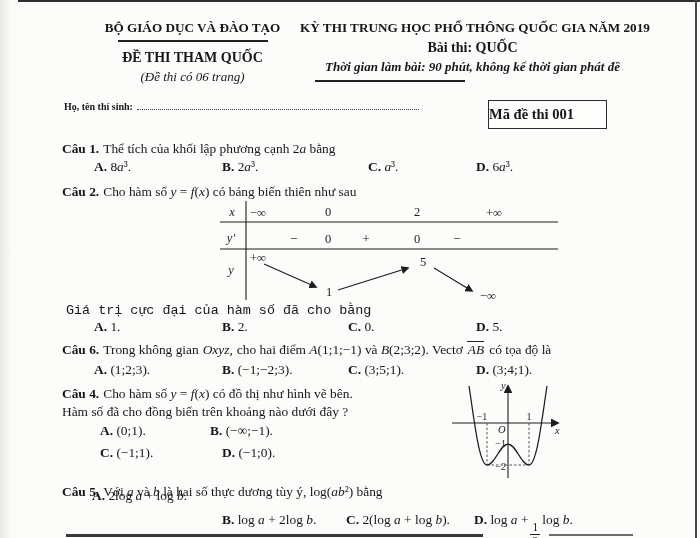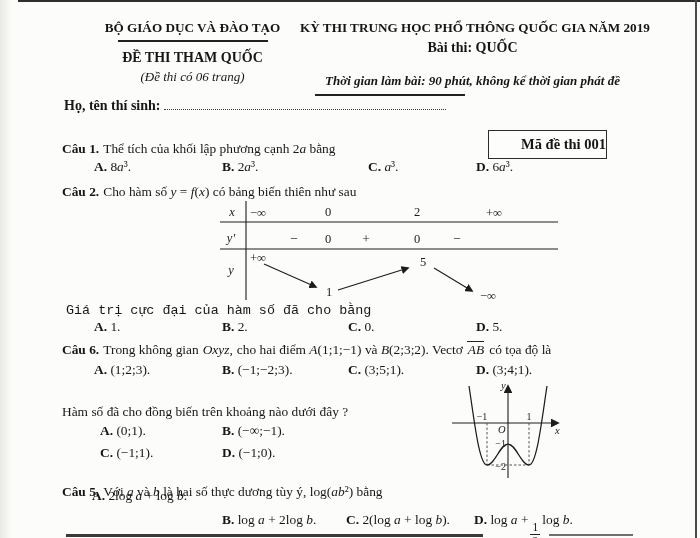--- a/index.html
+++ b/index.html
@@ -6,26 +6,26 @@
   body{width:700px;height:538px;overflow:hidden;
        font-family:"Liberation Serif","DejaVu Serif",serif;color:#161616;}
   .page{position:relative;width:700px;height:538px;
         background:linear-gradient(90deg,#e9e9e5 0px,#fcfcfa 12px,#fcfcfa 100%);}
   .abs{position:absolute;white-space:nowrap;}
   .b{font-weight:bold;}
   .i{font-style:italic;}
   .bi{font-weight:bold;font-style:italic;}
   .center{text-align:center;}
   .fs13{font-size:13px;}
-  .fs135{font-size:14px;}
+  .fs135{font-size:10px;}
   .fs14{font-size:14px;}
   .rule{height:1.5px;background:#222;}
   .leader{display:inline-block;border-bottom:1.7px dotted #3c3c3c;height:12px;vertical-align:baseline;}
   .code-box{position:absolute;left:488px;top:100px;width:117px;height:27px;border:1.5px solid #2b2b2b;
-            line-height:27px;text-align:right;font-weight:bold;font-size:14.5px;background:#fdfdfc;margin-top:30px;}
+            line-height:27px;text-align:left;font-weight:bold;font-size:14.5px;background:#fdfdfc;}
   .qlabel{font-weight:bold;font-size:13.4px;}
   .stem{font-size:13.4px;}
   .ans{position:absolute;font-size:13.4px;white-space:nowrap;}
   .akey{font-weight:bold;}
   .vec{font-style:italic;position:relative;padding:0 1px;}
   .vec::after{content:"";position:absolute;left:0;right:1px;top:-1px;border-top:1.1px solid #222;}
   .frac{display:inline-flex;flex-direction:column;align-items:center;vertical-align:-7px;
         font-size:11.5px;line-height:1.1;margin:0 2px;}
   .frac .num{border-bottom:1px solid #222;padding:0 2px;}
   .artifact{position:absolute;}
@@ -44,21 +44,21 @@
   <div class="abs center" style="left:70px;top:20px;width:245px;">
     <div class="b" style="font-size:13.2px;">BỘ GIÁO DỤC VÀ ĐÀO TẠO</div>
     <div class="rule" style="width:150px;margin:4px auto 0;"></div>
     <div class="b" style="font-size:14px;margin-top:8px;">ĐỀ THI THAM QUỐC</div>
     <div class="i fs13" style="margin-top:3px;">(Đề thi có 06 trang)</div>
   </div>
 
   <div class="abs center" style="left:300px;top:20px;width:345px;">
     <div class="b" style="font-size:13.2px;">KỲ THI TRUNG HỌC PHỔ THÔNG QUỐC GIA NĂM 2019</div>
     <div class="b fs14" style="margin-top:4px;">Bài thi: QUỐC</div>
-    <div class="bi fs13" style="margin-top:17px;">Thời gian làm bài: 90 phút, không kể thời gian phát đề</div>
+    <div class="bi fs13" style="margin-top:3px;">Thời gian làm bài: 90 phút, không kể thời gian phát đề</div>
     <div class="rule" style="width:150px;margin:5px 0 0 15px;"></div>
   </div>
 
   <div class="abs" style="left:64px;top:96px;">
     <span class="b fs135">Họ, tên thí sinh:</span>
     <span class="leader" style="width:282px;"></span>
   </div>
   <div class="code-box">Mã đề thi 001</div>
 
   <div class="abs" style="left:62px;top:139px;">
@@ -123,24 +123,28 @@
     <span class="stem vec">AB</span>
     <span class="stem">có tọa độ là</span>
   </div>
   <div>
     <span class="ans" style="left:94px;top:362px;"><b class="akey">A.</b> <span>(1;2;3).</span></span>
     <span class="ans" style="left:222px;top:362px;"><b class="akey">B.</b> <span>(−1;−2;3).</span></span>
     <span class="ans" style="left:348px;top:362px;"><b class="akey">C.</b> <span>(3;5;1).</span></span>
     <span class="ans" style="left:476px;top:362px;"><b class="akey">D.</b> <span>(3;4;1).</span></span>
   </div>
 
+  <div class="abs" style="left:62px;top:384px;">
+    <span class="qlabel">Câu 4.</span>
+    <span class="stem">Cho hàm số <i>y</i> = <i>f</i>(<i>x</i>) có đồ thị như hình vẽ bên.</span>
+  </div>
   <div class="abs stem" style="left:62px;top:404px;">Hàm số đã cho đồng biến trên khoảng nào dưới đây ?</div>
   <div>
     <span class="ans" style="left:100px;top:423px;"><b class="akey">A.</b> <span>(0;1).</span></span>
-    <span class="ans" style="left:222px;top:423px;font-family:Liberation Serif, serif;"><b class="akey">B.</b> <span>(−∞;−1).</span></span>
+    <span class="ans" style="left:210px;top:423px;font-family:Liberation Serif, serif;"><b class="akey">B.</b> <span>(−∞;−1).</span></span>
     <span class="ans" style="left:100px;top:445px;"><b class="akey">C.</b> <span>(−1;1).</span></span>
     <span class="ans" style="left:222px;top:445px;"><b class="akey">D.</b> <span>(−1;0).</span></span>
   </div>
 
   <svg style="position:absolute;left:450px;top:378px;" width="122" height="106" viewBox="0 0 122 106">
     <defs>
       <marker id="arr2" viewBox="0 0 10 10" refX="8" refY="5" markerWidth="8" markerHeight="8" orient="auto">
         <path d="M0,0 L10,5 L0,10 z" fill="#1c1c1c"></path>
       </marker>
     </defs>

